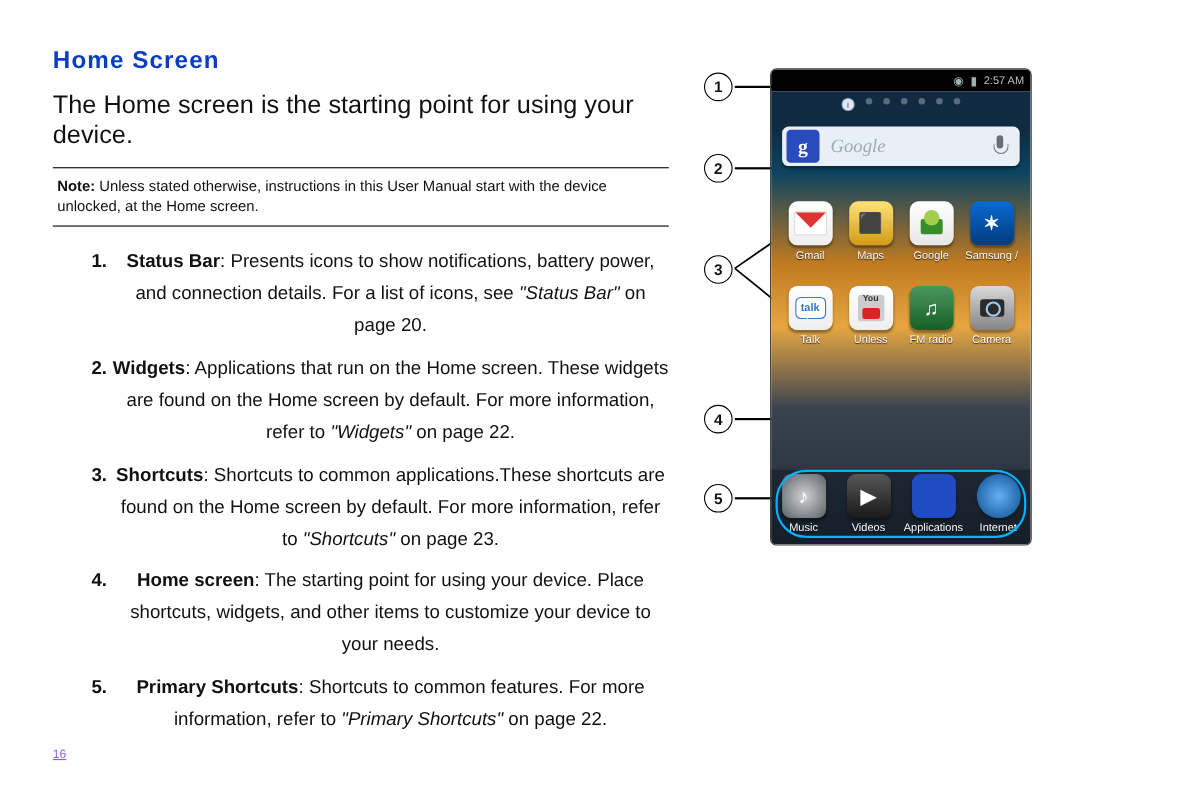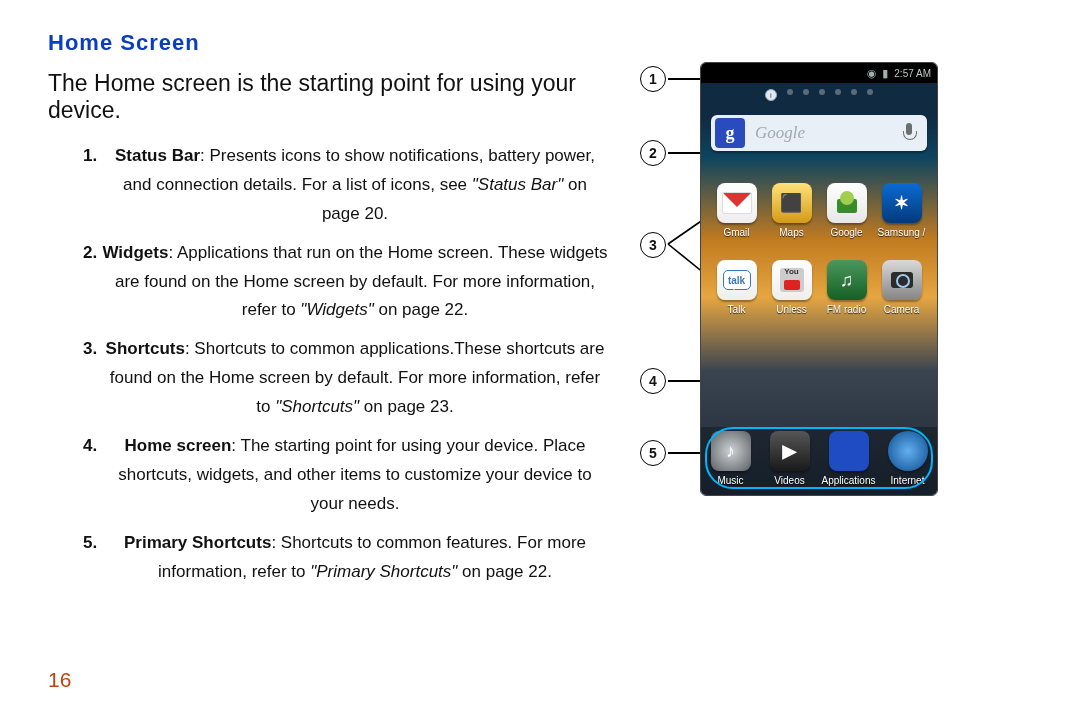--- a/index.html
+++ b/index.html
@@ -1,26 +1,26 @@
 <!DOCTYPE html>
 <html><head>
 <meta charset="utf-8">
 <style>
   html,body { margin:0; padding:0; width:1080px; height:720px; background:#fff; font-family:Arial,Helvetica,sans-serif; color:#111; }
   .page { position:relative; width:1080px; height:720px; }
-  .left-col { position:absolute; left:48px; top:30px; width:560px; }
+  .left-col { position:absolute; left:48px; top:42px; width:560px; }
   .title { color:#0a3ec2; font-weight:900; font-family:Arial,Helvetica,sans-serif; font-size:22px; letter-spacing:1px; }
   .intro { margin-top:14px; font-size:23px; }
   .note { margin-top:16px; border-top:1px solid #000; border-bottom:1px solid #000; padding:8px 4px; font-size:13.5px; line-height:1.35; }
   ol.items { margin:18px 0 0 0; padding:0 0 0 54px; font-size:17px; line-height:1.7;text-align:center; }
   ol.items>li { margin-bottom:10px; }
   ol.items>li::marker { font-weight:bold; }
   .b { font-weight:bold; }
   .it { font-style:italic; }
-  .pageno { position:absolute; left:48px; bottom:28px; font-size:21px; color:#c2410c; }
+  .pageno { position:absolute; left:48px; bottom:28px; font-size:11px; color:#8b5cf6;text-decoration:underline; }
   .callout { position:absolute; width:24px; height:24px; border:1.6px solid #000; border-radius:50%; background:#fff; font-size:14px; display:flex; align-items:center; justify-content:center; font-weight:600; }
   .lead { position:absolute; height:2px; background:#000; }
   svg.diag { position:absolute; top:0; left:0; pointer-events:none; }
 
   
   .phone { position:absolute; left:700px; top:62px; width:236px; height:432px; border:1.5px solid #444; border-radius:6px; overflow:hidden; }
   .statusbar { height:20px; background:#000; display:flex; align-items:center; justify-content:flex-end; gap:6px; padding:0 6px; color:#bfc6c6; font-size:10px; font-family:Arial; }
   .sb-icon { font-size:11px; color:#9fb0b0; }
   .wallpaper { position:absolute; left:0; right:0; top:20px; bottom:0; background:linear-gradient(#0f2a41 0%, #0f2a41 8%, #0d4460 18%, #c07a20 38%, #e6a641 52%, #3a4350 70%, #1e2833 100%); }
   .pagerdots { position:absolute; top:26px; left:0; right:0; display:flex; justify-content:center; gap:10px; }
@@ -63,20 +63,23 @@
   .dock-ring { position:absolute; left:4px; right:4px; bottom:6px; top:0px; border:2px solid #00b4ff; border-radius:28px; pointer-events:none; }
 </style>
 </head>
 <body>
 
 <div class="page">
 
   <div class="left-col">
     <div class="title">Home Screen</div>
     <div class="intro">The Home screen is the starting point for using your device.</div>
+    <div class="note">
+      <span class="b">Note:</span><span> Unless stated otherwise, instructions in this User Manual start with the device unlocked, at the Home screen.</span>
+    </div>
     <ol class="items">
       <li><span class="b">Status Bar</span><span>: Presents icons to show notifications, battery power, and connection details. For a list of icons, see </span><span class="it">"Status Bar"</span><span> on page 20.</span></li>
       <li><span class="b">Widgets</span><span>: Applications that run on the Home screen. These widgets are found on the Home screen by default. For more information, refer to </span><span class="it">"Widgets"</span><span>  on page 22.</span></li>
       <li><span class="b">Shortcuts</span><span>: Shortcuts to common applications.These shortcuts are found on the Home screen by default. For more information, refer to </span><span class="it">"Shortcuts"</span><span>  on page 23.</span></li>
       <li><span class="b">Home screen</span><span>: The starting point for using your device. Place shortcuts, widgets, and other items to customize your device to your needs.</span></li>
       <li><span class="b">Primary Shortcuts</span><span>: Shortcuts to common features. For more information, refer to </span><span class="it">"Primary Shortcuts"</span><span>  on page 22.</span></li>
     </ol>
   </div>
 
   <div class="pageno">16</div>

